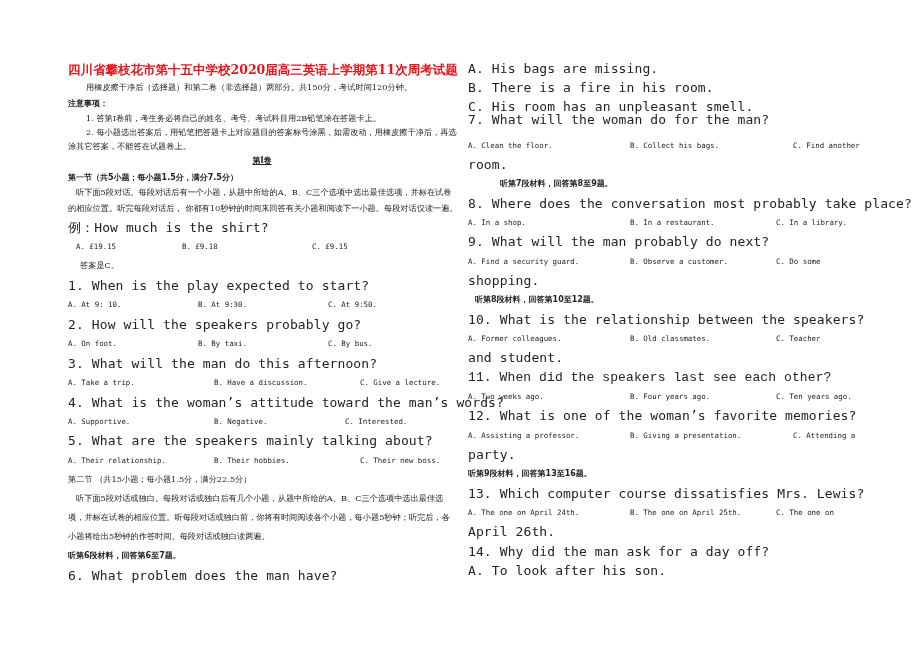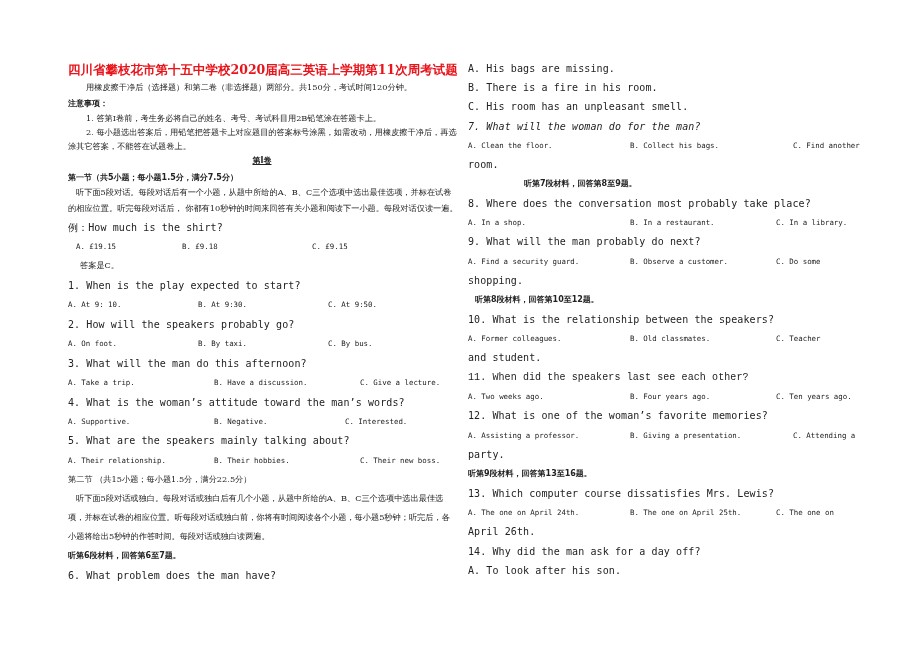--- a/index.html
+++ b/index.html
@@ -1,21 +1,21 @@
 <!DOCTYPE html>
 <html><head>
 <meta charset="utf-8">
 <style>
   html, body { margin:0; padding:0; background:#ffffff; }
   body { width:920px; height:651px; position:relative; overflow:hidden;
          font-family:"DejaVu Serif", serif; color:#222; }
   .title { position:absolute; left:68px; top:62px; width:388px; text-align:center;
            color:#e8141b; font-weight:bold; font-size:12.5px; letter-spacing:0; white-space:nowrap; }
   .line { position:absolute; font-size:8.2px; line-height:11px; white-space:nowrap; }
-  .mono { font-family:"DejaVu Sans Mono", monospace; font-size:10px; letter-spacing:0.1px; }
+  .mono { font-family:"DejaVu Sans Mono", monospace; font-size:13px; letter-spacing:0.1px; }
   .bold { font-weight:bold; font-family:"DejaVu Sans", sans-serif; font-size:8px; }
   .center { text-align:center;text-decoration:underline; }
   .opts { position:absolute; font-family:"DejaVu Sans Mono", monospace; font-size:7.4px; line-height:11px; white-space:nowrap; }
   .opts span { position:absolute; top:0; }
 </style>
 </head>
 <body>
 
 <div>
 
@@ -73,29 +73,29 @@
   <div class="line" style="left:68px;top:474px;">第二节  （共15小题；每小题1.5分，满分22.5分）</div>
   <div class="line" style="left:76px;top:493px;">听下面5段对话或独白。每段对话或独白后有几个小题，从题中所给的A、B、C三个选项中选出最佳选</div>
   <div class="line" style="left:68px;top:512px;">项，并标在试卷的相应位置。听每段对话或独白前，你将有时间阅读各个小题，每小题5秒钟；听完后，各</div>
   <div class="line" style="left:68px;top:531px;">小题将给出5秒钟的作答时间。每段对话或独白读两遍。</div>
   <div class="line bold" style="left:68px;top:550px;">听第6段材料，回答第6至7题。</div>
   <div class="line mono" style="left:68px;top:570px;">6. What problem does the man have?</div>
 
   <div class="line mono" style="left:468px;top:63px;">A. His bags are missing.</div>
   <div class="line mono" style="left:468px;top:82px;">B. There is a fire in his  room.</div>
   <div class="line mono" style="left:468px;top:101px;">C. His room has an unpleasant smell.</div>
-  <div class="line mono" style="left:468px;top:121px;font-style:italic;">7. What will the woman do for the man?</div>
+  <div class="line mono" style="left:468px;top:114px;">7. What will the woman do for the man?</div>
   <div class="opts" style="left:468px;top:140px;width:384px;">
     <span style="left:0">A. Clean the floor.</span>
     <span style="left:162px">B. Collect his bags.</span>
     <span style="left:325px">C. Find another</span>
   </div>
   <div class="line mono" style="left:468px;top:159px;">room.</div>
 
-  <div class="line bold" style="left:492px;top:178px;padding-left:32px;">听第7段材料，回答第8至9题。</div>
+  <div class="line bold" style="left:468px;top:178px;padding-left:32px;">听第7段材料，回答第8至9题。</div>
   <div class="line mono" style="left:468px;top:198px;">8. Where does the conversation most probably take place?</div>
   <div class="opts" style="left:468px;top:217px;width:384px;">
     <span style="left:0">A. In a shop.</span>
     <span style="left:162px">B. In a restaurant.</span>
     <span style="left:308px">C.  In  a library.</span>
   </div>
   <div class="line mono" style="left:468px;top:236px;">9. What will the man probably do next?</div>
   <div class="opts" style="left:468px;top:256px;width:384px;">
     <span style="left:0">A. Find a security guard.</span>
     <span style="left:162px">B.  Observe a customer.</span>

